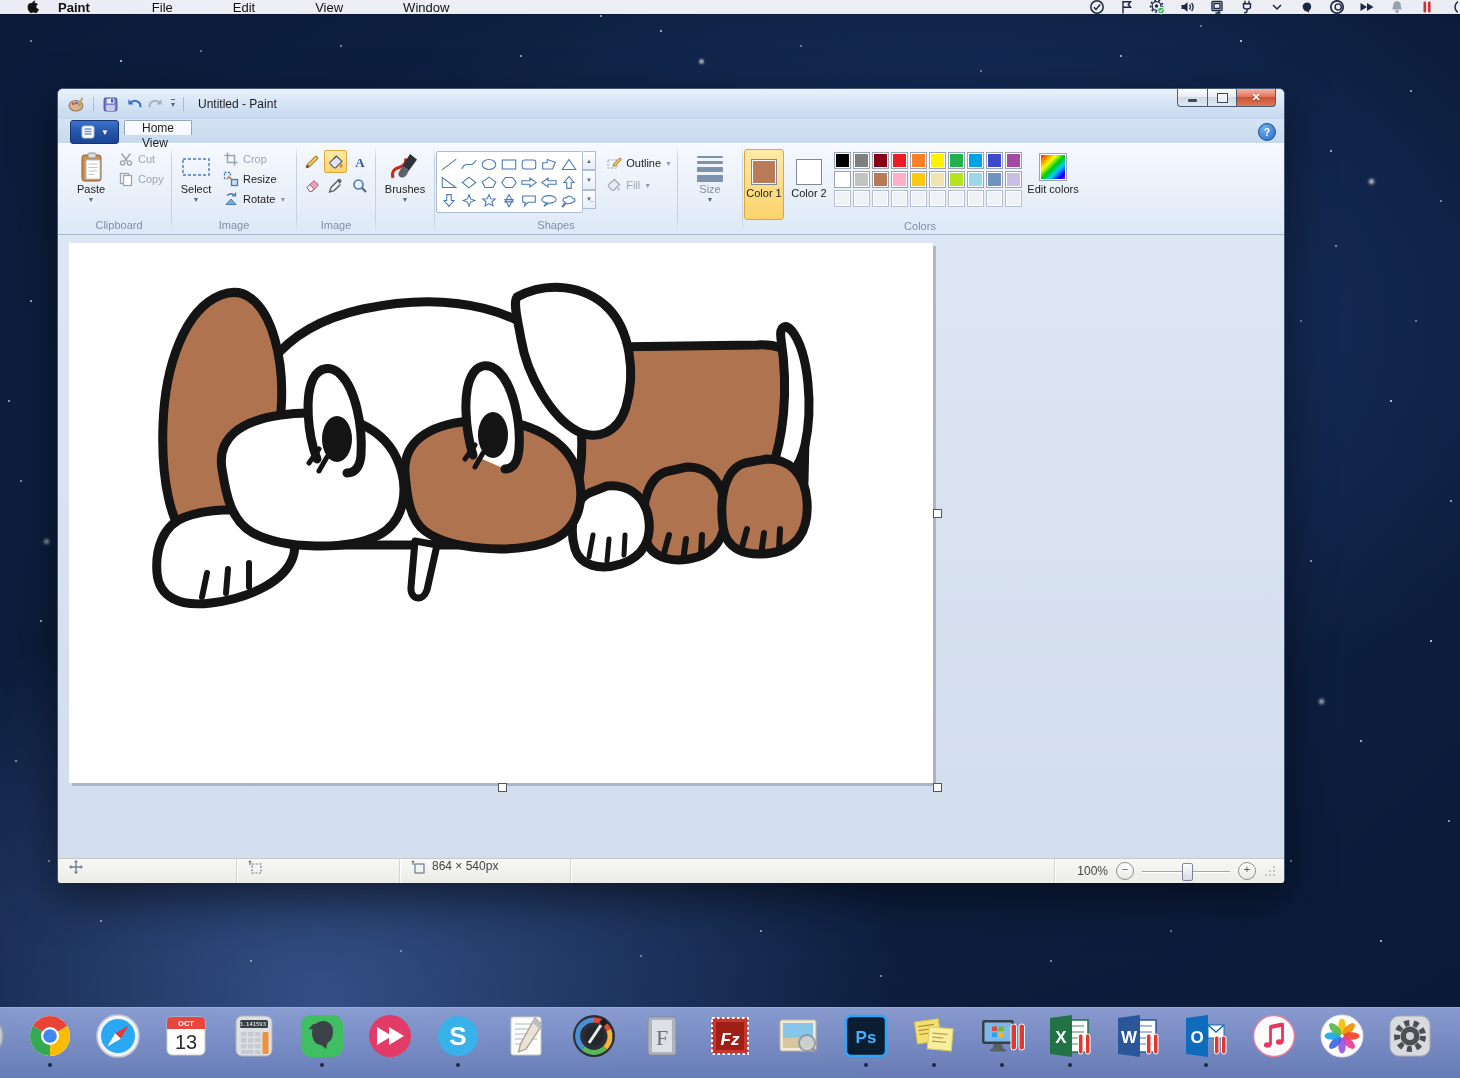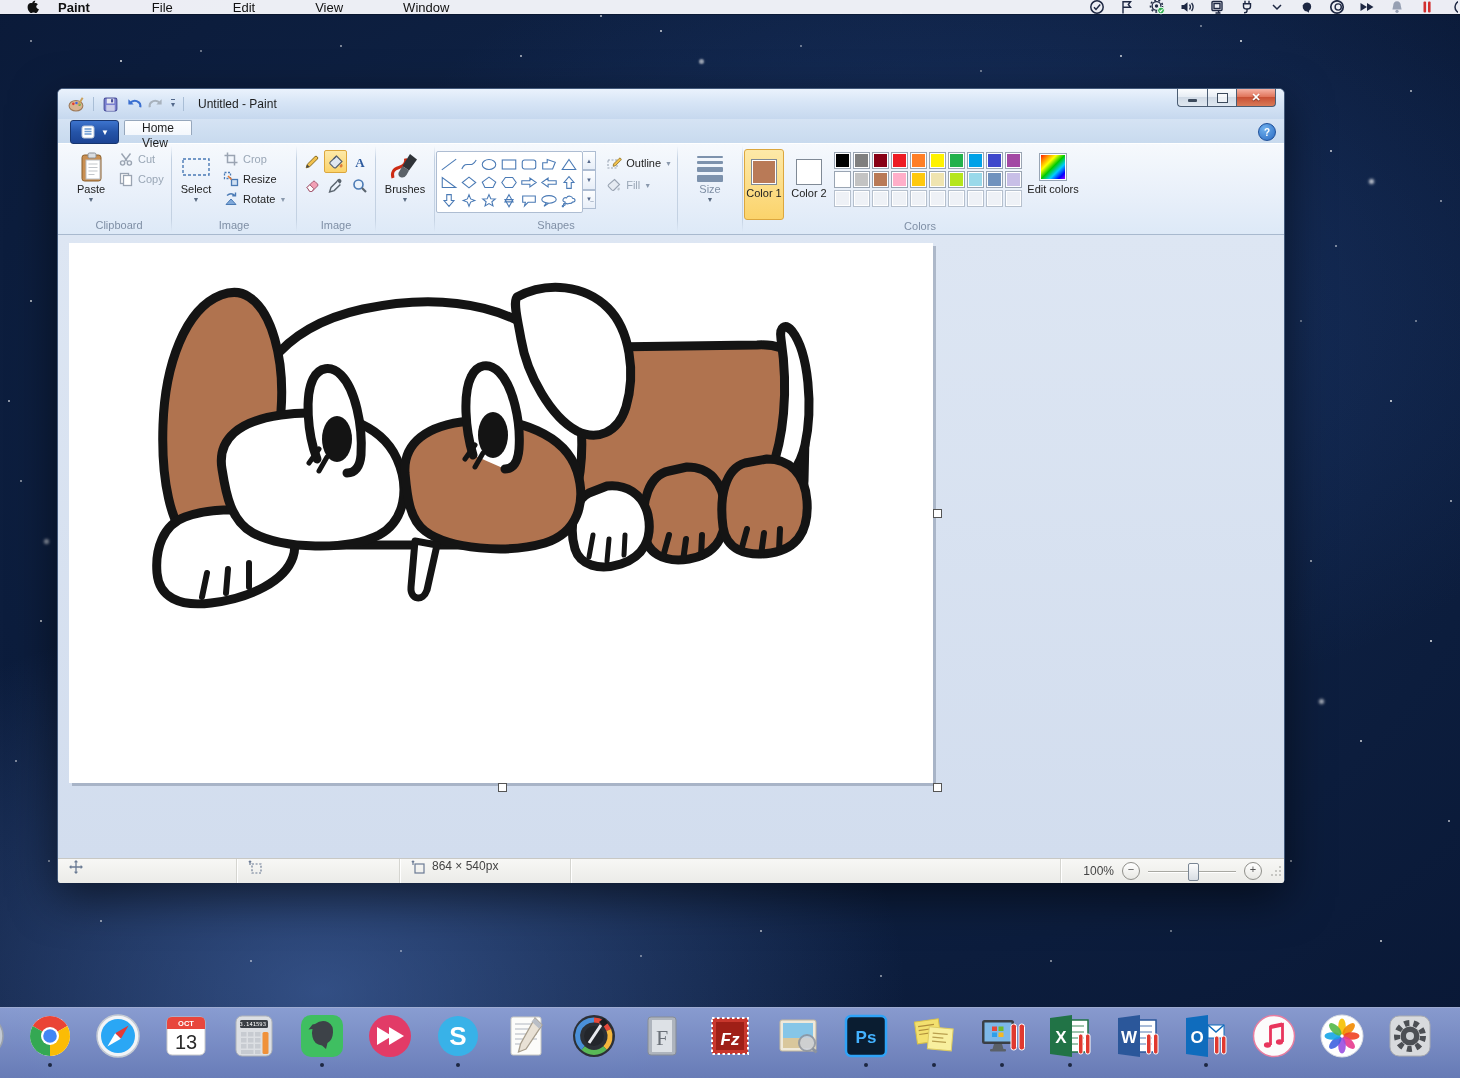--- a/index.html
+++ b/index.html
@@ -134,21 +134,21 @@
   .canvas{position:absolute;left:11px;top:8px;width:864px;height:540px;background:#fff;
     box-shadow:3px 3px 0 rgba(115,128,150,.45);}
   .handle{position:absolute;width:7px;height:7px;background:#fff;border:1px solid #555;}
 
   
   .statusbar{height:24px;border-top:1px solid #c8c8c4;background:linear-gradient(#f7f7f5,#ebebe8);
     display:flex;align-items:center;font-size:12px;color:#444;border-radius:0 0 2px 2px;}
   .sb-sec{display:flex;align-items:flex-start;height:100%;padding-left:10px;gap:6px;}
   .sb-sep{width:1px;height:100%;background:#d5d5d0;box-shadow:1px 0 0 #fff;}
   .sb-icon{width:16px;height:16px;display:inline-flex;}
-  .zoom-cluster{margin-left:auto;display:flex;align-items:center;gap:8px;padding-right:0;}
+  .zoom-cluster{margin-left:auto;display:flex;align-items:center;gap:8px;padding-right:6px;}
   .zoom-btn{width:16px;height:16px;border-radius:50%;border:1px solid #8f8f8a;background:linear-gradient(#fff,#e8e8e4);
     color:#555;font-size:11px;line-height:13px;text-align:center;cursor:pointer;}
   .zoom-slider{position:relative;width:88px;height:16px;cursor:pointer;}
   .zoom-track{position:absolute;top:8px;left:0;right:0;height:1px;background:#a8a8a2;box-shadow:0 1px 0 #fff;}
   .zoom-thumb{position:absolute;left:40px;top:0;width:9px;height:16px;border-radius:2px;
     border:1px solid #7a8694;background:linear-gradient(#fdfdfd,#d8dde3);}
   .grip{width:12px;height:12px;margin-right:2px;}
 
   
   .dock{position:absolute;left:0;right:0;bottom:0;height:66px;

